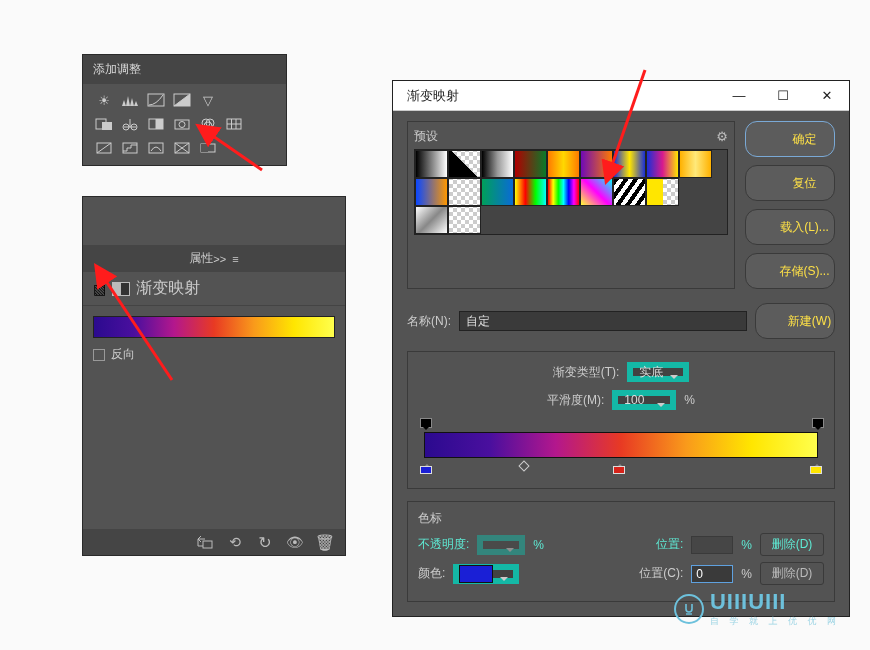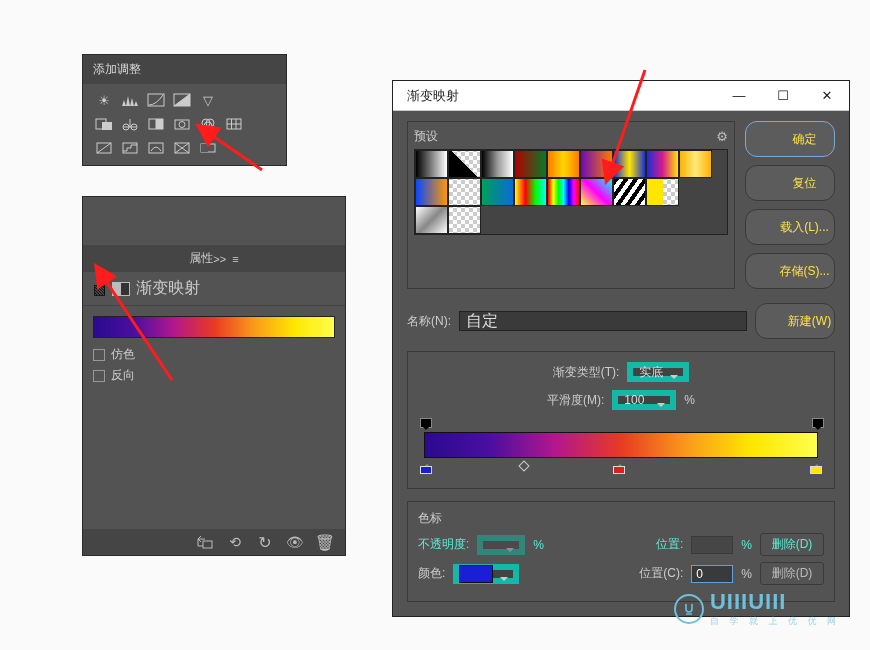--- a/index.html
+++ b/index.html
@@ -40,21 +40,21 @@
   .ge-pre-label { color:#ccc; font-size:12px; display:flex; justify-content:space-between; align-items:center; margin-bottom:4px;}
   .gear { color:#bbb; cursor:pointer; font-size:13px;}
   .preset-grid { width:100%; height:auto; background:#444; border:1px solid #222; }
   .preset-row { display:flex; }
   .sw { width:33px; height:28px; border:1px solid #222; cursor:pointer;}
   .ge-btns { display:flex; flex-direction:column; gap:8px; }
   .ge-btn { width:90px; height:36px; border:1px solid #3a3a3a; border-radius:12px; background:#5c5c5c; color:#fde047; font-size:12px; display:flex; align-items:center; justify-content:center; cursor:pointer;padding-left:29px; }
   .ge-btn.primary { border-color:#7aa9d6; }
   .ge-namebar { display:flex; align-items:center; gap:8px; margin-top:14px; }
   .lbl { color:#ccc; font-size:12px; white-space:nowrap;}
-  .ge-name { flex:1; height:20px; background:#3a3a3a; border:1px solid #222; color:#ddd; padding:0 6px; font-size:16px;}
+  .ge-name { flex:1; height:20px; background:#3a3a3a; border:1px solid #222; color:#ddd; padding:0 6px; font-size:12px;}
   .ge-typegroup { border:1px solid #3a3a3a; margin-top:12px; padding:10px 10px 14px 10px;}
   .row { display:flex; align-items:center; gap:8px; margin-bottom:8px; justify-content:center;}
   .sel { height:20px; background:#424242; border:6px solid #14b8a6; color:#ddd; font-size:12px; padding:0 20px 0 6px; position:relative; cursor:pointer; display:inline-flex; align-items:center;}
   .sel::after{content:"";position:absolute;right:5px;top:7px;border:4px solid transparent;border-top-color:#ccc;}
   .ge-grad-edit { margin-top:6px; position:relative; height:56px;}
   .ge-gbar { position:absolute; left:6px; right:6px; top:14px; height:26px; border:1px solid #111;
     background: linear-gradient(to right,#2b0a8f,#4a0f9e,#b3178d,#e83a23,#f99a1b,#ffe600,#ffff4d);}
   .opstop { position:absolute; top:0; width:10px; height:12px; cursor:pointer;}
   .opstop::before{content:"";position:absolute;left:0;top:0;width:10px;height:8px;background:#000;border:1px solid #888;}
   .opstop::after{content:"";position:absolute;left:2px;top:8px;border:4px solid transparent;border-top-color:#000;}
@@ -201,24 +201,20 @@
     </span>
   </div>
   <div class="prop-sub">
     <span class="gradmap-ic">▧</span>
     <span class="mask-ic"></span>
     <span class="txt">渐变映射</span>
   </div>
   <div class="grad-bar"></div>
   <div class="chk-row">
     <span class="chk"></span>
-    <span>仿色</span>
-  </div>
-  <div class="chk-row">
-    <span class="chk"></span>
     <span>反向</span>
   </div>
   <div class="prop-footer">
     <span class="ft-ic clip-ic">
         <svg viewBox="0 0 16 14">
           <rect x="6" y="6" width="9" height="7" fill="none" stroke="#bbb"></rect>
           <path d="M6 11 L1 11 L1 4 L8 4" fill="none" stroke="#bbb"></path>
           <path d="M4 1 L1 4 L4 7" fill="none" stroke="#bbb"></path>
         </svg>
       </span>

